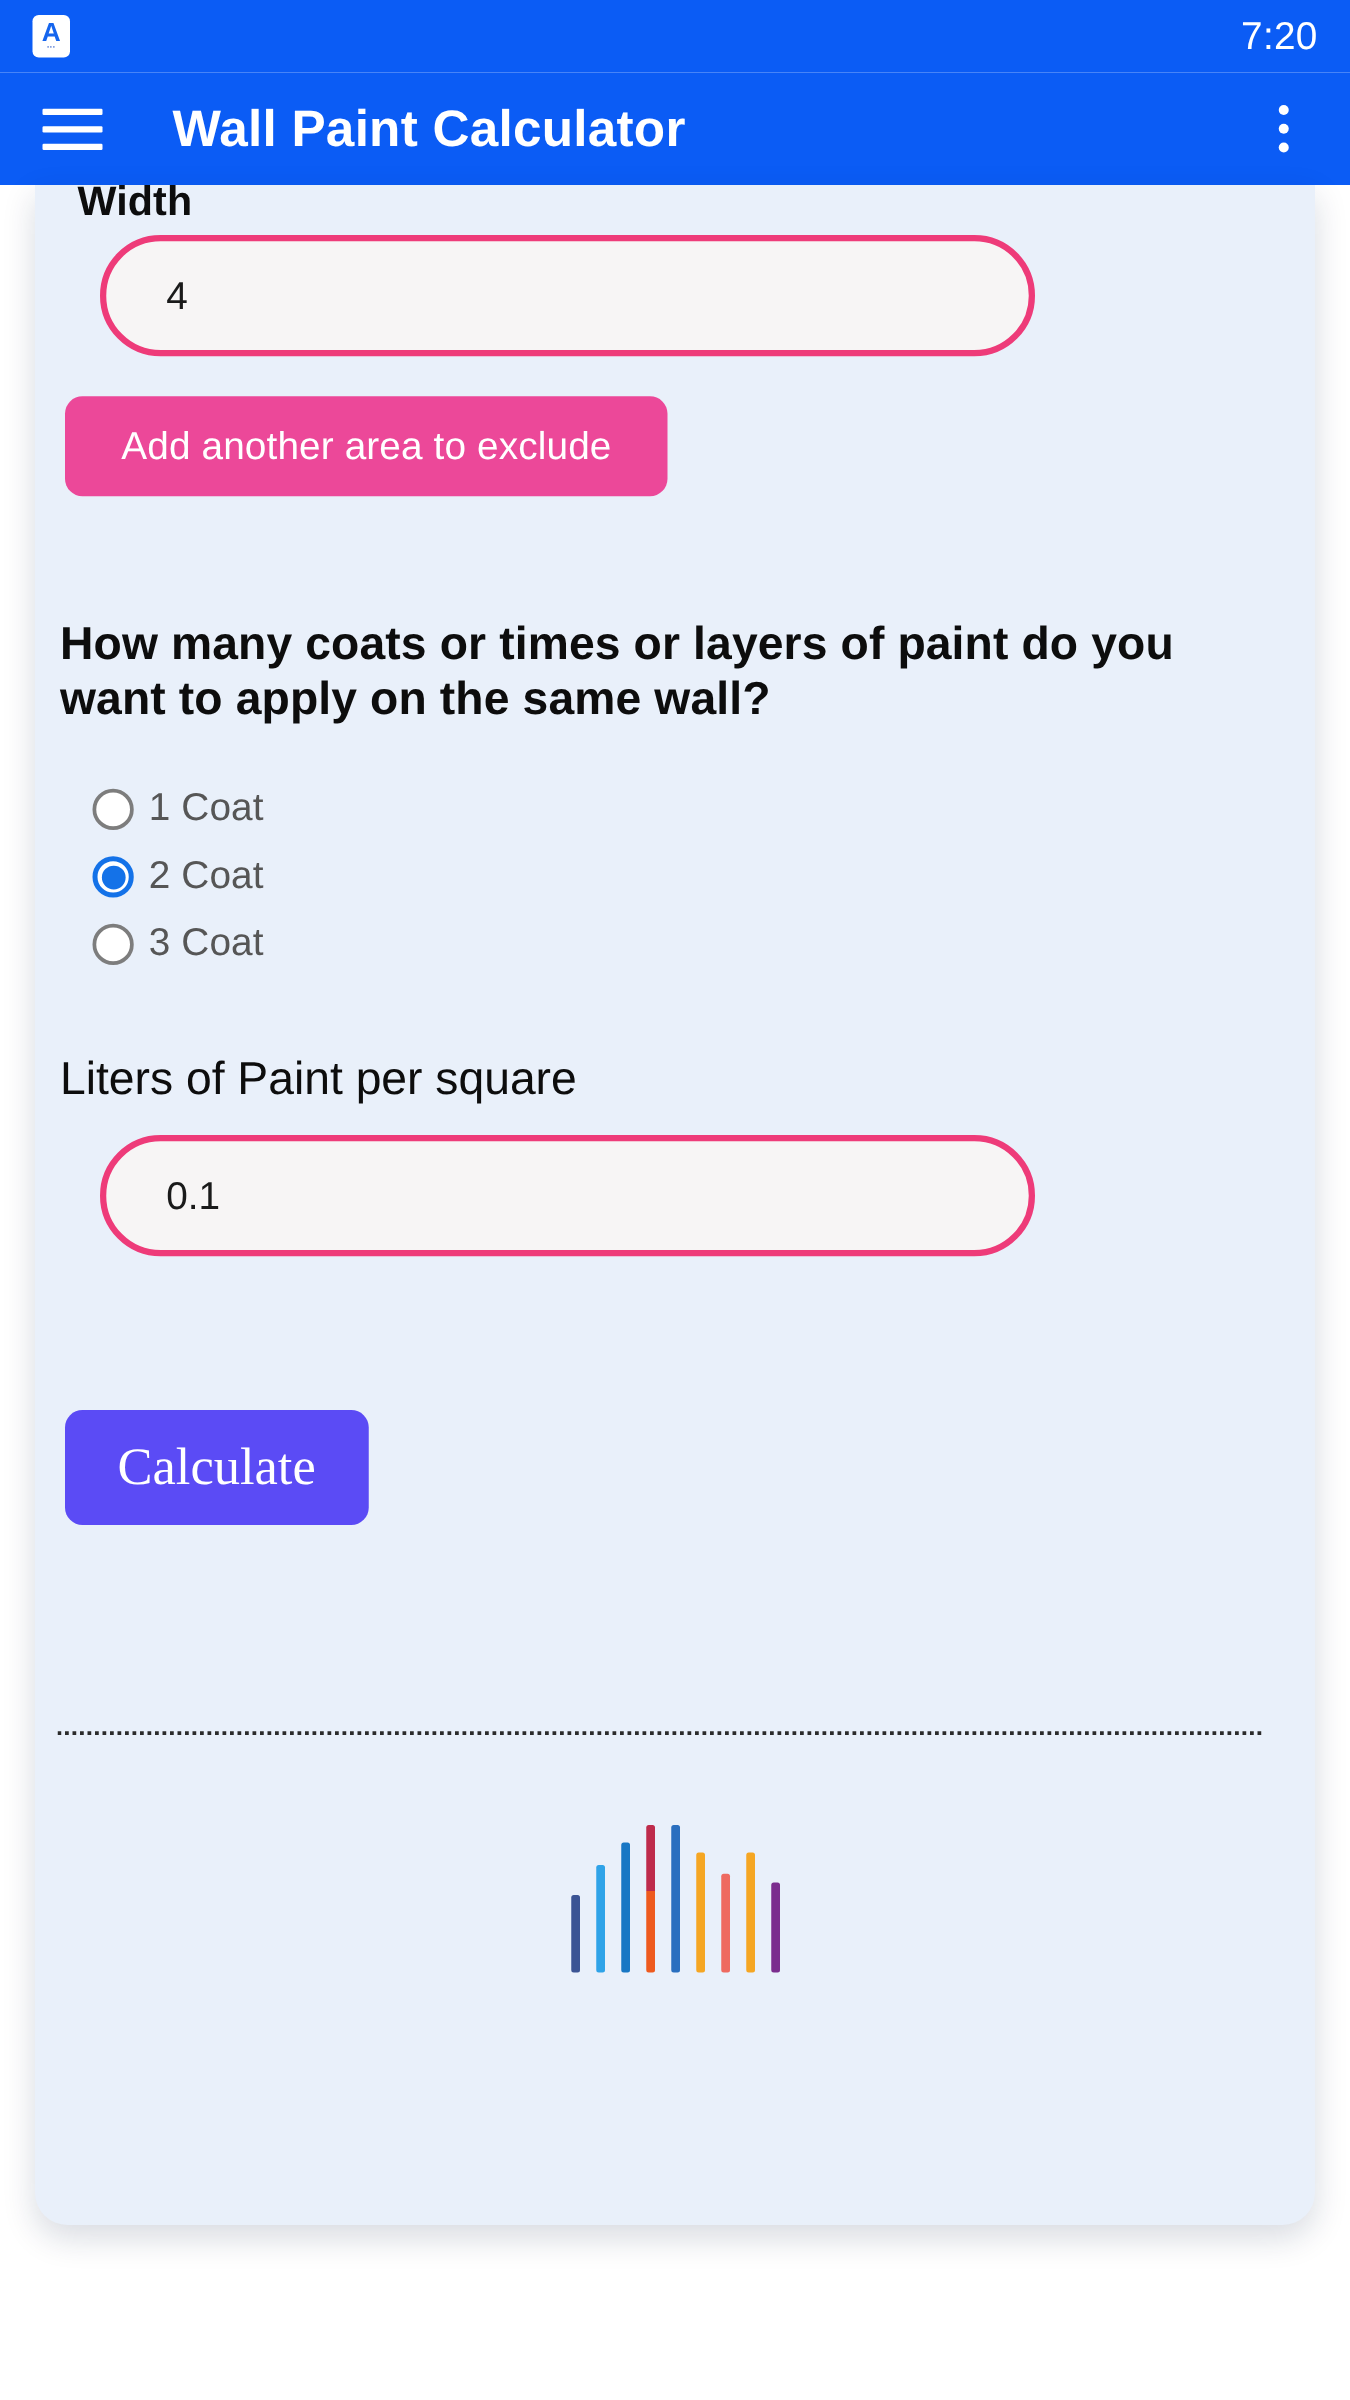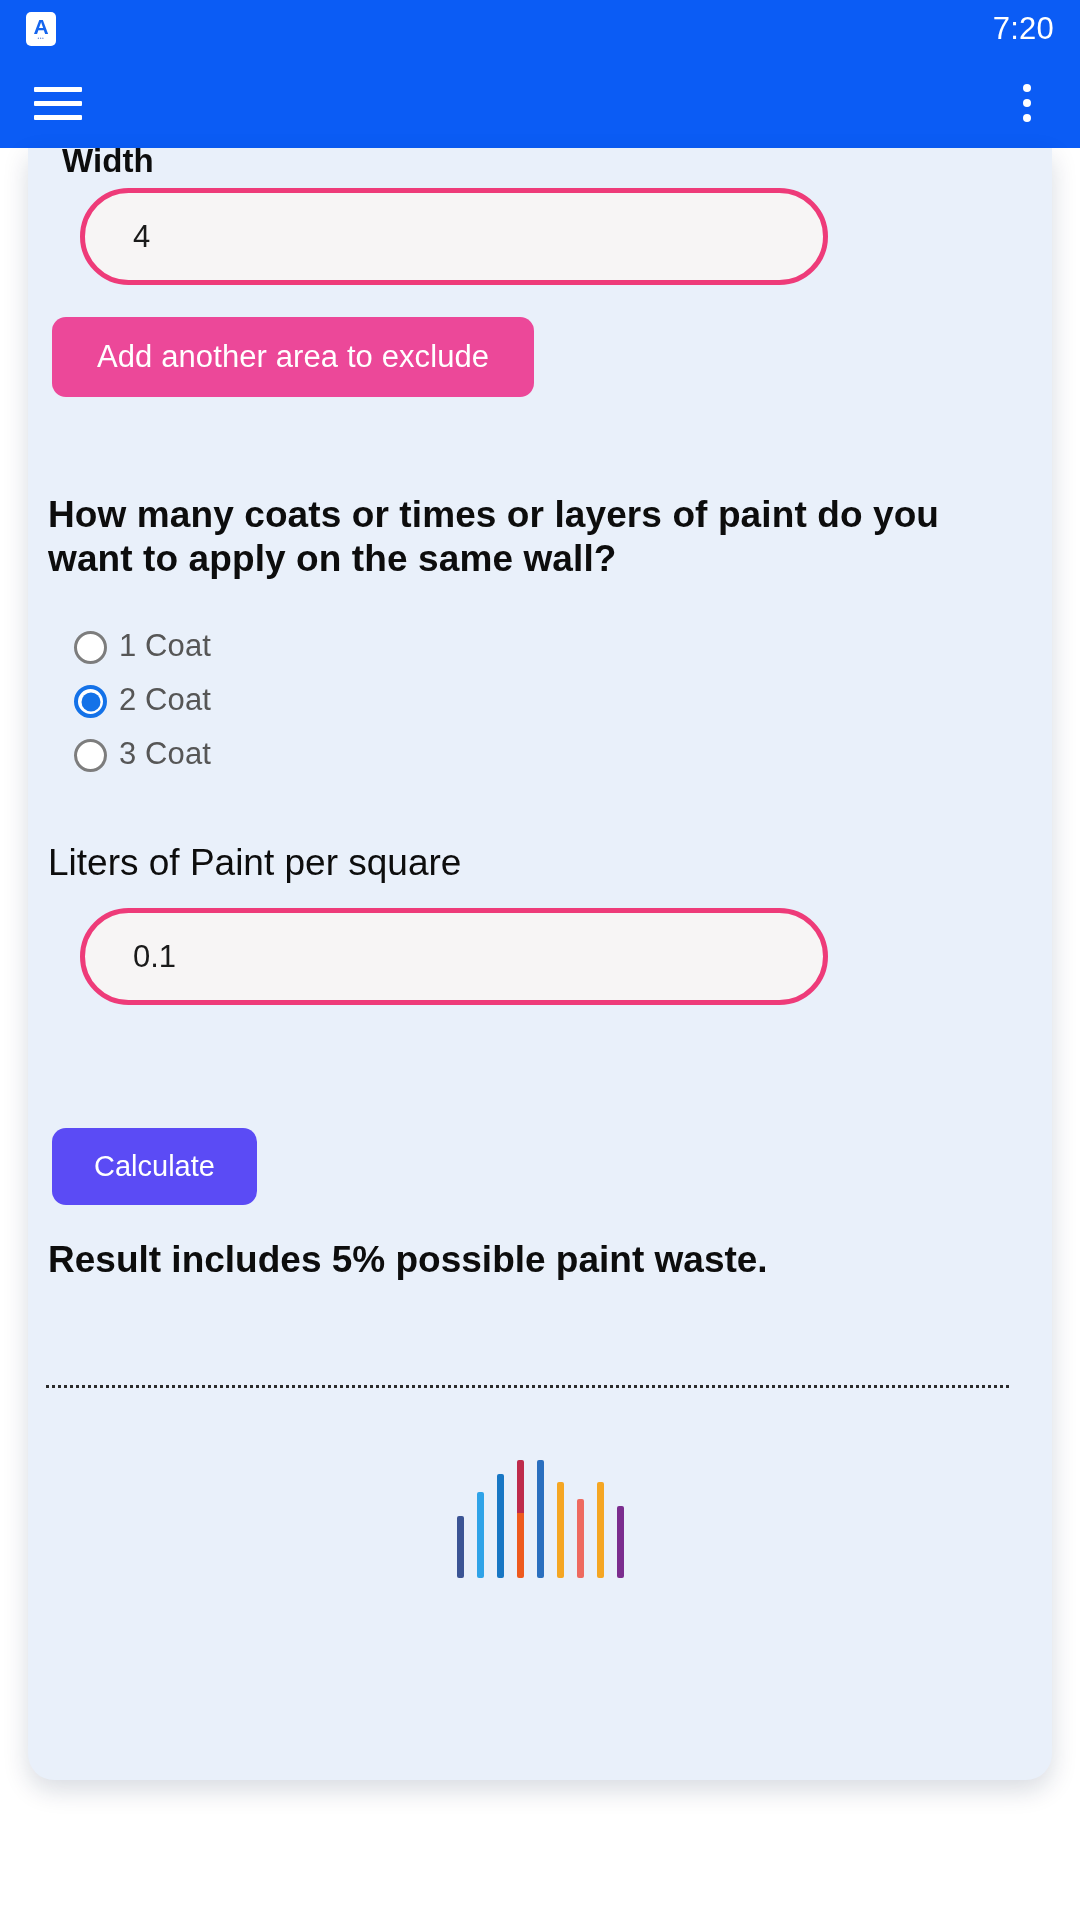--- a/index.html
+++ b/index.html
@@ -260,22 +260,22 @@
   
   .btn-calculate {
     position: absolute;
     left: 24px;
     top: 980px;
     background: #5B4BF5;
     border: none;
     border-radius: 14px;
     padding: 22px 42px;
     color: #ffffff;
-    font-size: 29px;
-    font-family: Liberation Sans, sans-serif;
+    font-size: 42px;
+    font-family: Liberation Serif, serif;
     cursor: pointer;
   }
 
   
   .result {
     position: absolute;
     left: 20px;
     top: 1090px;
     width: 962px;
     font-size: 37px;
@@ -333,20 +333,21 @@
     </div>
     <div class="status-time">7:20</div>
   </div>
 
   <div class="app-bar">
     <div class="menu-icon">
       <span></span>
       <span></span>
       <span></span>
     </div>
+    <div class="app-title">Wall Paint Calculator</div>
     <div class="overflow-icon">
       <i></i>
       <i></i>
       <i></i>
     </div>
   </div>
 
   <div class="card">
     <div class="card-inner">
 
@@ -373,21 +374,20 @@
         </div>
       </div>
 
       <div class="label-liters">Liters of Paint per square</div>
 
       <div class="text-input input-liters" title="Liters of Paint per square">0.1</div>
 
       <button class="btn-calculate">Calculate</button>
 
       <div class="result">
-        <span class="line2">Result includes 5% possible paint waste.</span>
       </div>
 
       <div class="divider"></div>
 
       <div class="bars" id="bars">
           <div class="bar" style="height: 62px; background: rgb(59, 84, 148);"></div>
           <div class="bar" style="height: 86px; background: rgb(47, 163, 232);"></div>
           <div class="bar" style="height: 104px; background: rgb(24, 119, 196);"></div>
           <div class="bar" style="height: 118px; background: linear-gradient(rgb(190, 43, 75) 0%, rgb(190, 43, 75) 45%, rgb(238, 90, 30) 45%, rgb(238, 90, 30) 100%);"></div>
           <div class="bar" style="height: 118px; background: rgb(42, 111, 191);"></div>

